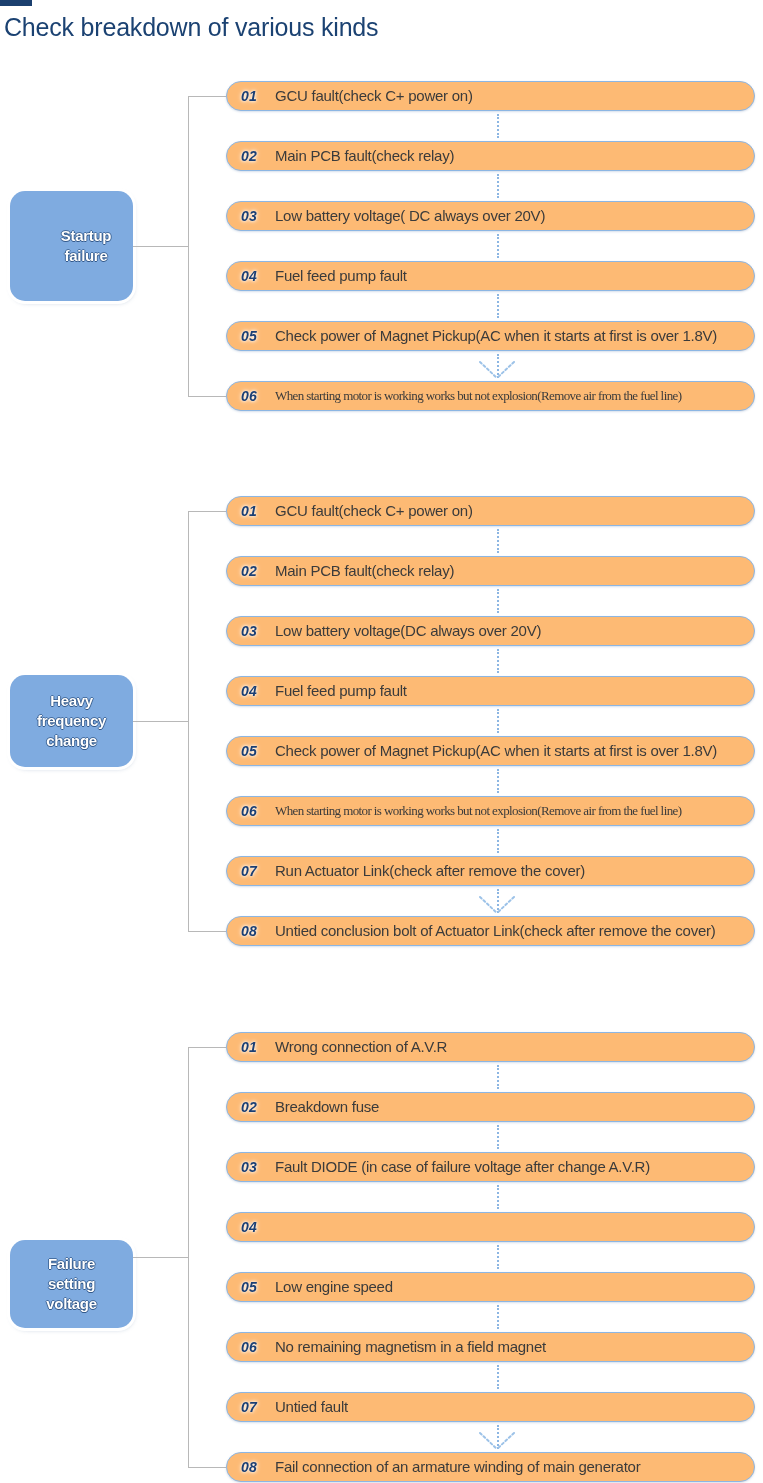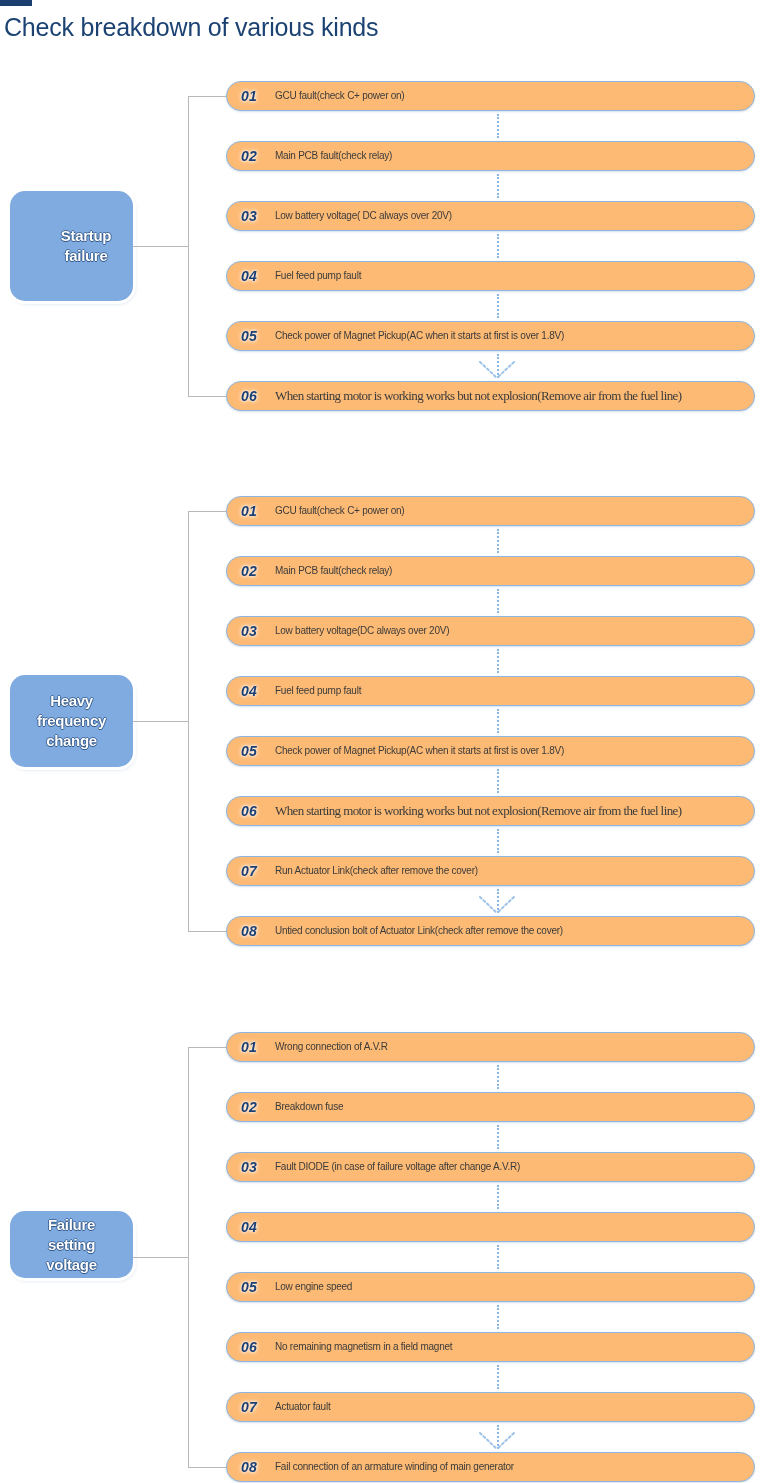--- a/index.html
+++ b/index.html
@@ -111,21 +111,21 @@
     width:34px;
     margin-left:14px;
     font-size:14px;
     font-weight:bold;
     font-style:italic;
     color:#1b3f74;
     letter-spacing:0.3px;
     text-shadow:0 0 3px #ffffff, 0 0 5px #ffffff;
   }
   .pill-text{
-    font-size:10px;
+    font-size:15px;
     color:#3b3b3b;
     letter-spacing:-0.25px;
     white-space:pre;
     line-height:16px;
   }
   .pill.compact .pill-text{
     font-size:13px;
     letter-spacing:-0.6px;
     font-family:Liberation Serif, serif;
   }
@@ -245,21 +245,21 @@
       <div class="arrowhead" style="top: 894px;"><svg width="48" height="22" viewBox="0 0 48 22">
           <path d="M7 3 L24 19" stroke="#9cc2e8" stroke-width="2" stroke-dasharray="2.2 2.6" fill="none" stroke-linecap="round"></path>
           <path d="M41 3 L24 19" stroke="#9cc2e8" stroke-width="2" stroke-dasharray="2.2 2.6" fill="none" stroke-linecap="round"></path>
         </svg></div>
       <div class="pill" style="top: 916px;">
         <span class="pill-num">08</span>
         <span class="pill-text">Untied conclusion bolt of Actuator Link(check after remove the cover)</span>
       </div>
     </div>
     <div class="section" style="top: 0px;">
-      <div class="cat-box" style="top: 1211px; height: 67px;">
+      <div class="cat-box" style="top: 1240px; height: 88px;">
         <div class="cat-label">Failure
 setting
 voltage</div>
       </div>
       <div class="bracket" style="top: 0px;">
         <div class="br-stem" style="top: 1257px;"></div>
         <div class="br-spine" style="top: 1047px; height: 420px;"></div>
         <div class="br-arm" style="top: 1047px;"></div>
         <div class="br-arm" style="top: 1467px;"></div>
       </div>
@@ -287,21 +287,21 @@
         <span class="pill-text">Low engine speed</span>
       </div>
       <div class="dotline" style="top: 1305px; height: 24px;"></div>
       <div class="pill" style="top: 1332px;">
         <span class="pill-num">06</span>
         <span class="pill-text">No remaining magnetism in a field magnet</span>
       </div>
       <div class="dotline" style="top: 1365px; height: 24px;"></div>
       <div class="pill" style="top: 1392px;">
         <span class="pill-num">07</span>
-        <span class="pill-text">Actuator fault</span>
+        <span class="pill-text">Untied fault</span>
       </div>
       <div class="dotline" style="top: 1425px; height: 24px;"></div>
       <div class="arrowhead" style="top: 1430px;"><svg width="48" height="22" viewBox="0 0 48 22">
           <path d="M7 3 L24 19" stroke="#9cc2e8" stroke-width="2" stroke-dasharray="2.2 2.6" fill="none" stroke-linecap="round"></path>
           <path d="M41 3 L24 19" stroke="#9cc2e8" stroke-width="2" stroke-dasharray="2.2 2.6" fill="none" stroke-linecap="round"></path>
         </svg></div>
       <div class="pill" style="top: 1452px;">
         <span class="pill-num">08</span>
         <span class="pill-text">Fail connection of an armature winding of main generator</span>
       </div>

